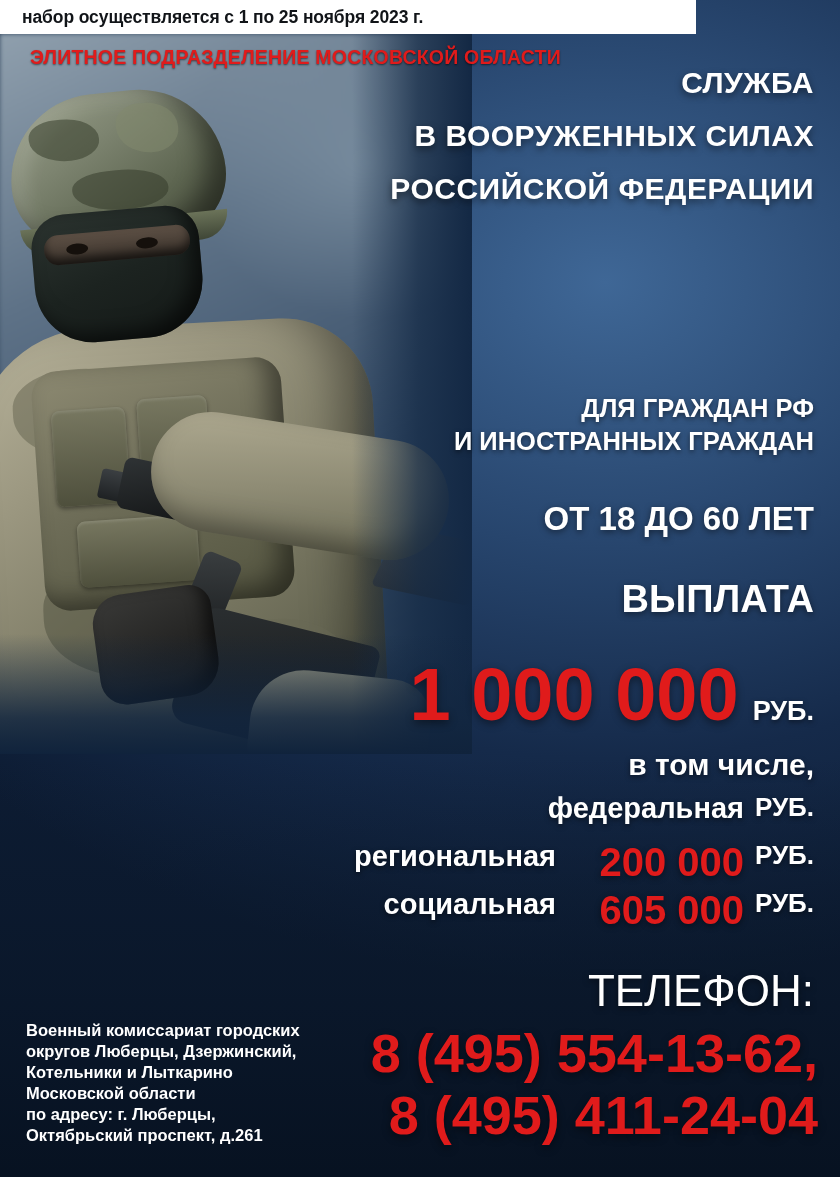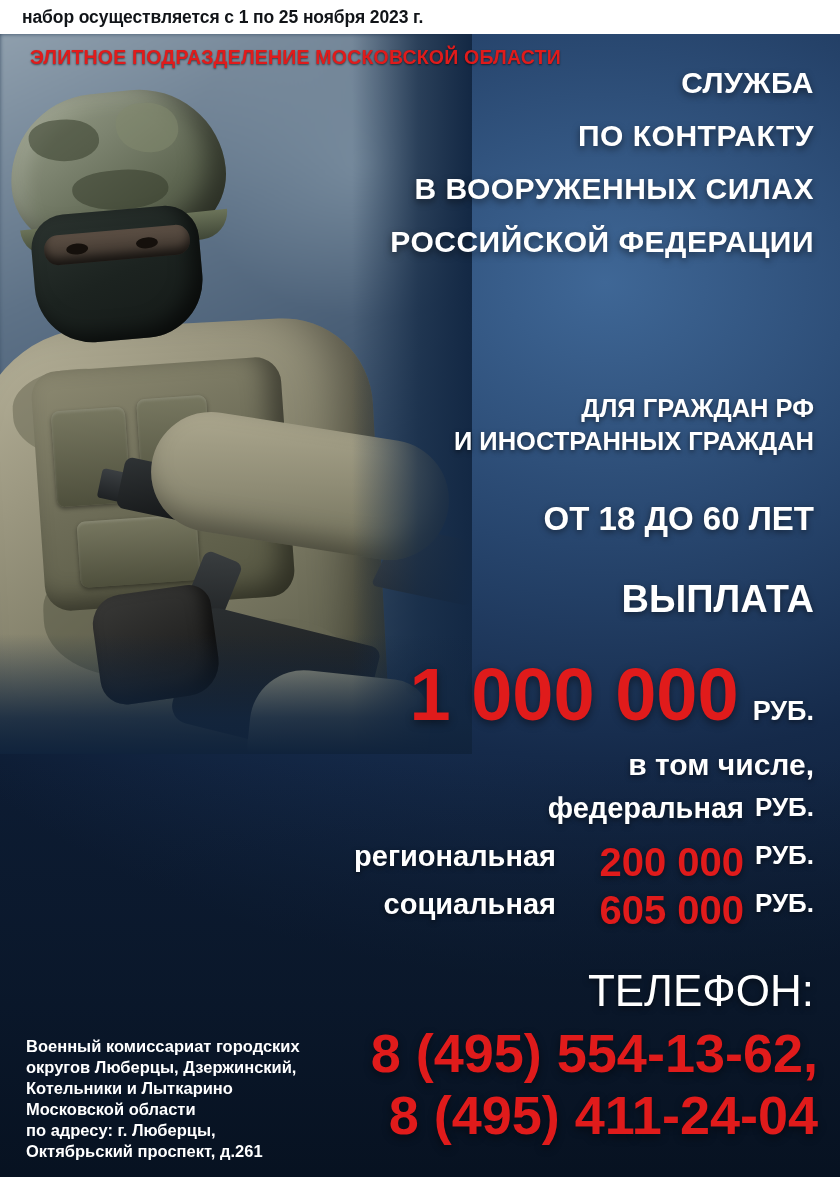--- a/index.html
+++ b/index.html
@@ -26,21 +26,21 @@
     left: 0; right: 0; bottom: 0;
     height: 420px;
     background: linear-gradient(180deg, rgba(8,20,36,0) 0%, rgba(8,20,36,0.55) 55%, rgba(6,16,30,0.85) 100%);
     pointer-events: none;
   }
 
   
   .top-banner {
     position: absolute;
     left: 0; top: 0;
-    width: 840px;
+    width: 696px;
     height: 34px;
     background: #ffffff;
     z-index: 6;
   }
   .top-banner-text {
     position: absolute;
     left: 22px;
     top: 7px;
     font-size: 17.5px;
     font-weight: bold;
@@ -410,21 +410,20 @@
   .commissariat {
     position: absolute;
     left: 26px;
     top: 1020px;
     z-index: 8;
     width: 300px;
     color: #ffffff;
     font-weight: bold;
     font-size: 16.5px;
     line-height: 21px;
-    margin-top: 16px;
   }
   .commissariat div { white-space: nowrap; }
 </style>
 </head>
 <body>
 
 <div class="poster">
 
   <div class="top-banner">
     <div class="top-banner-text">набор осуществляется с 1 по 25 ноября 2023 г.</div>
@@ -463,21 +462,20 @@
       <div class="eye-r"></div>
     </div>
     <div class="photo-fade-right"></div>
     <div class="photo-fade-bottom"></div>
   </div>
 
   <div class="elite-line">ЭЛИТНОЕ ПОДРАЗДЕЛЕНИЕ МОСКОВСКОЙ ОБЛАСТИ</div>
 
   <div class="headline">
     <div>СЛУЖБА</div>
-    <div>ПО КОНТРАКТУ</div>
     <div>В ВООРУЖЕННЫХ СИЛАХ</div>
     <div>РОССИЙСКОЙ ФЕДЕРАЦИИ</div>
   </div>
 
   <div class="for-citizens">
     <div>ДЛЯ ГРАЖДАН РФ</div>
     <div>И ИНОСТРАННЫХ ГРАЖДАН</div>
   </div>
 
   <div class="age-line">ОТ 18 ДО 60 ЛЕТ</div>

